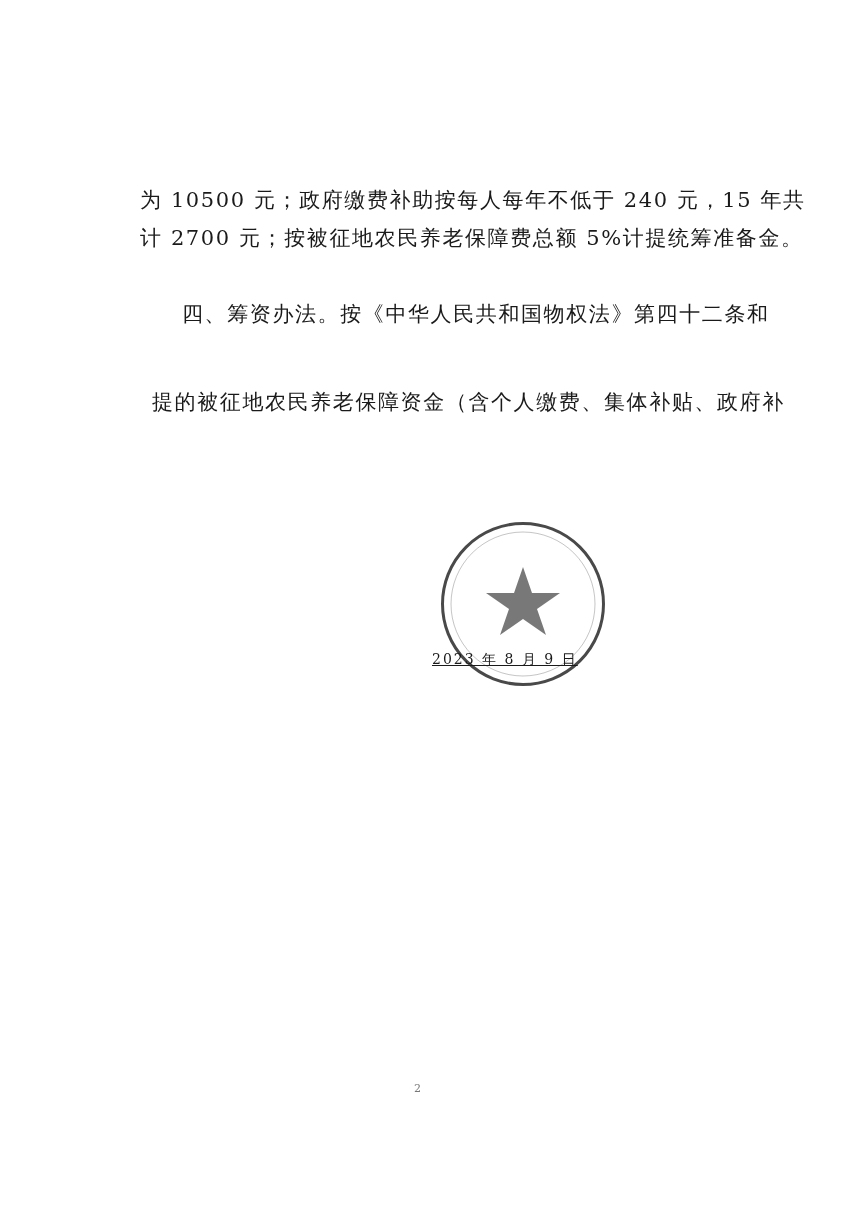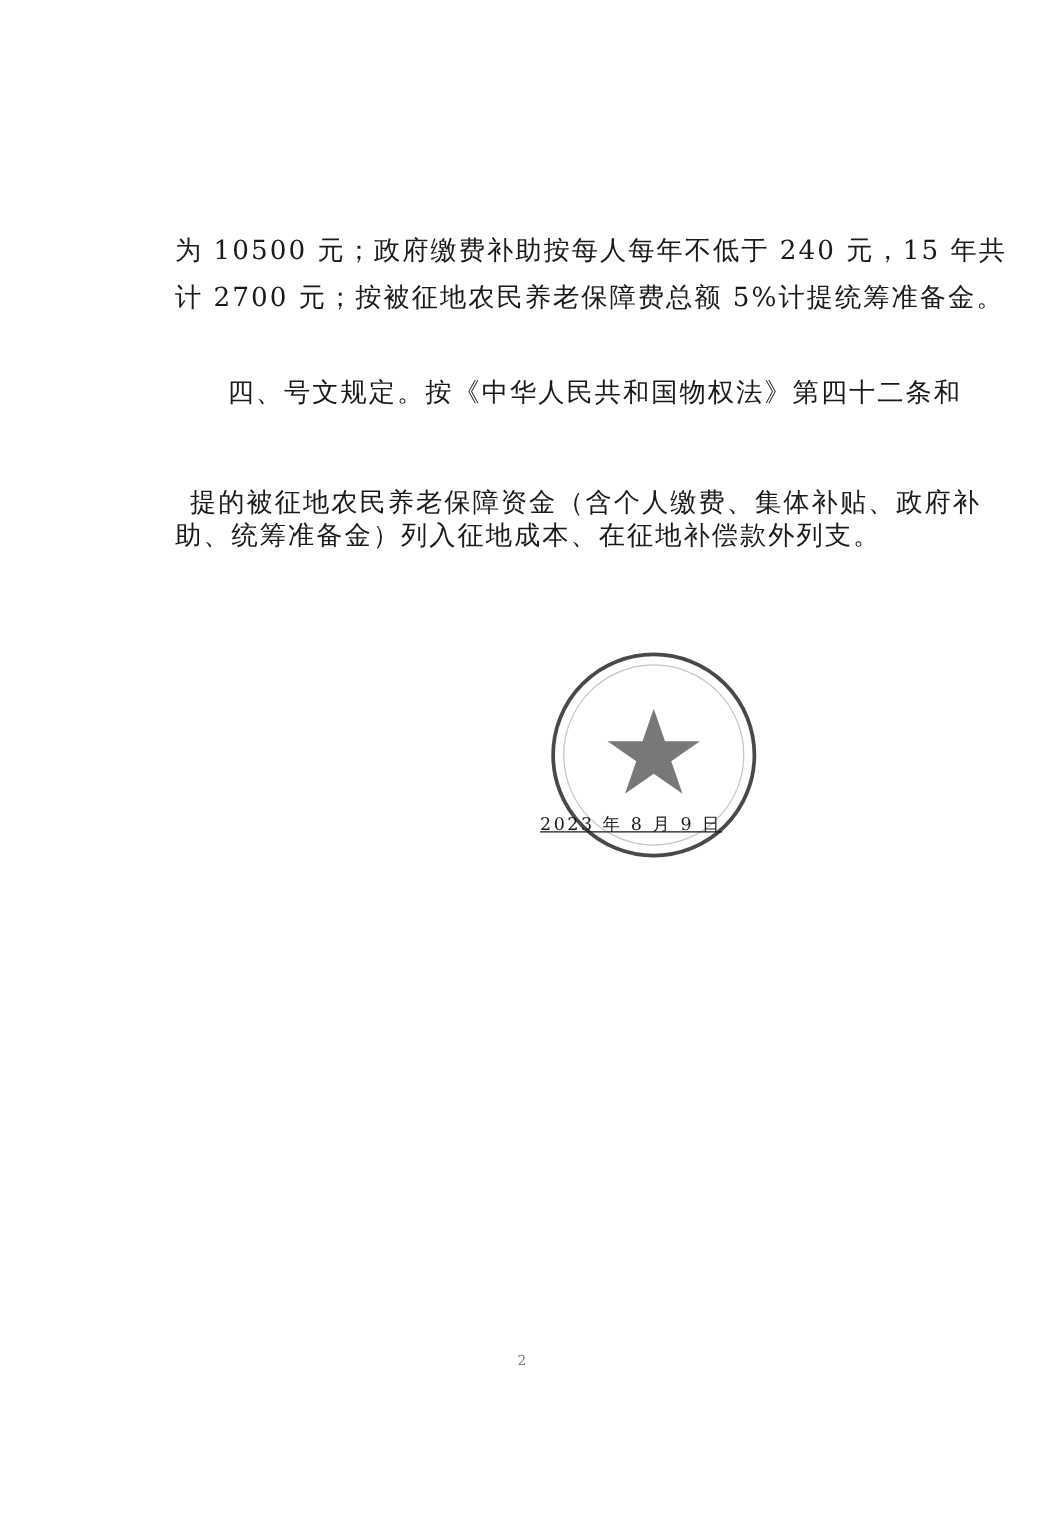--- a/index.html
+++ b/index.html
@@ -68,23 +68,22 @@
       color: #777;
     }
   </style>
 </head>
 <body>
 
 <div class="page">
 
   <div class="line" style="top:186px;">为 10500 元；政府缴费补助按每人每年不低于 240 元，15 年共</div>
   <div class="line" style="top:224px;">计 2700 元；按被征地农民养老保障费总额 5%计提统筹准备金。</div>
-  <div class="line indent" style="top:300px;">四、号文规定。按《中华人民共和国物权法》第四十二条和</div>
+  <div class="line indent" style="top:300px;">四、筹资办法。按《中华人民共和国物权法》第四十二条和</div>
   <div class="line" style="top:388px;margin-left:12px;">提的被征地农民养老保障资金（含个人缴费、集体补贴、政府补</div>
-  <div class="line" style="top:414px;">助、统筹准备金）列入征地成本、在征地补偿款外列支。</div>
 
   <div class="seal">
     <svg width="158" height="158" viewBox="0 0 158 158">
       <polygon points="79,42 88,68 116,68 93,84 102,110 79,94 56,110 65,84 42,68 70,68" fill="#3a3a3a" opacity="0.8"></polygon>
       <circle cx="79" cy="79" r="72" fill="none" stroke="#555" stroke-width="1" opacity="0.4"></circle>
     </svg>
   </div>
 
   <div class="sign-date">2023 年 8 月 9 日</div>
 

